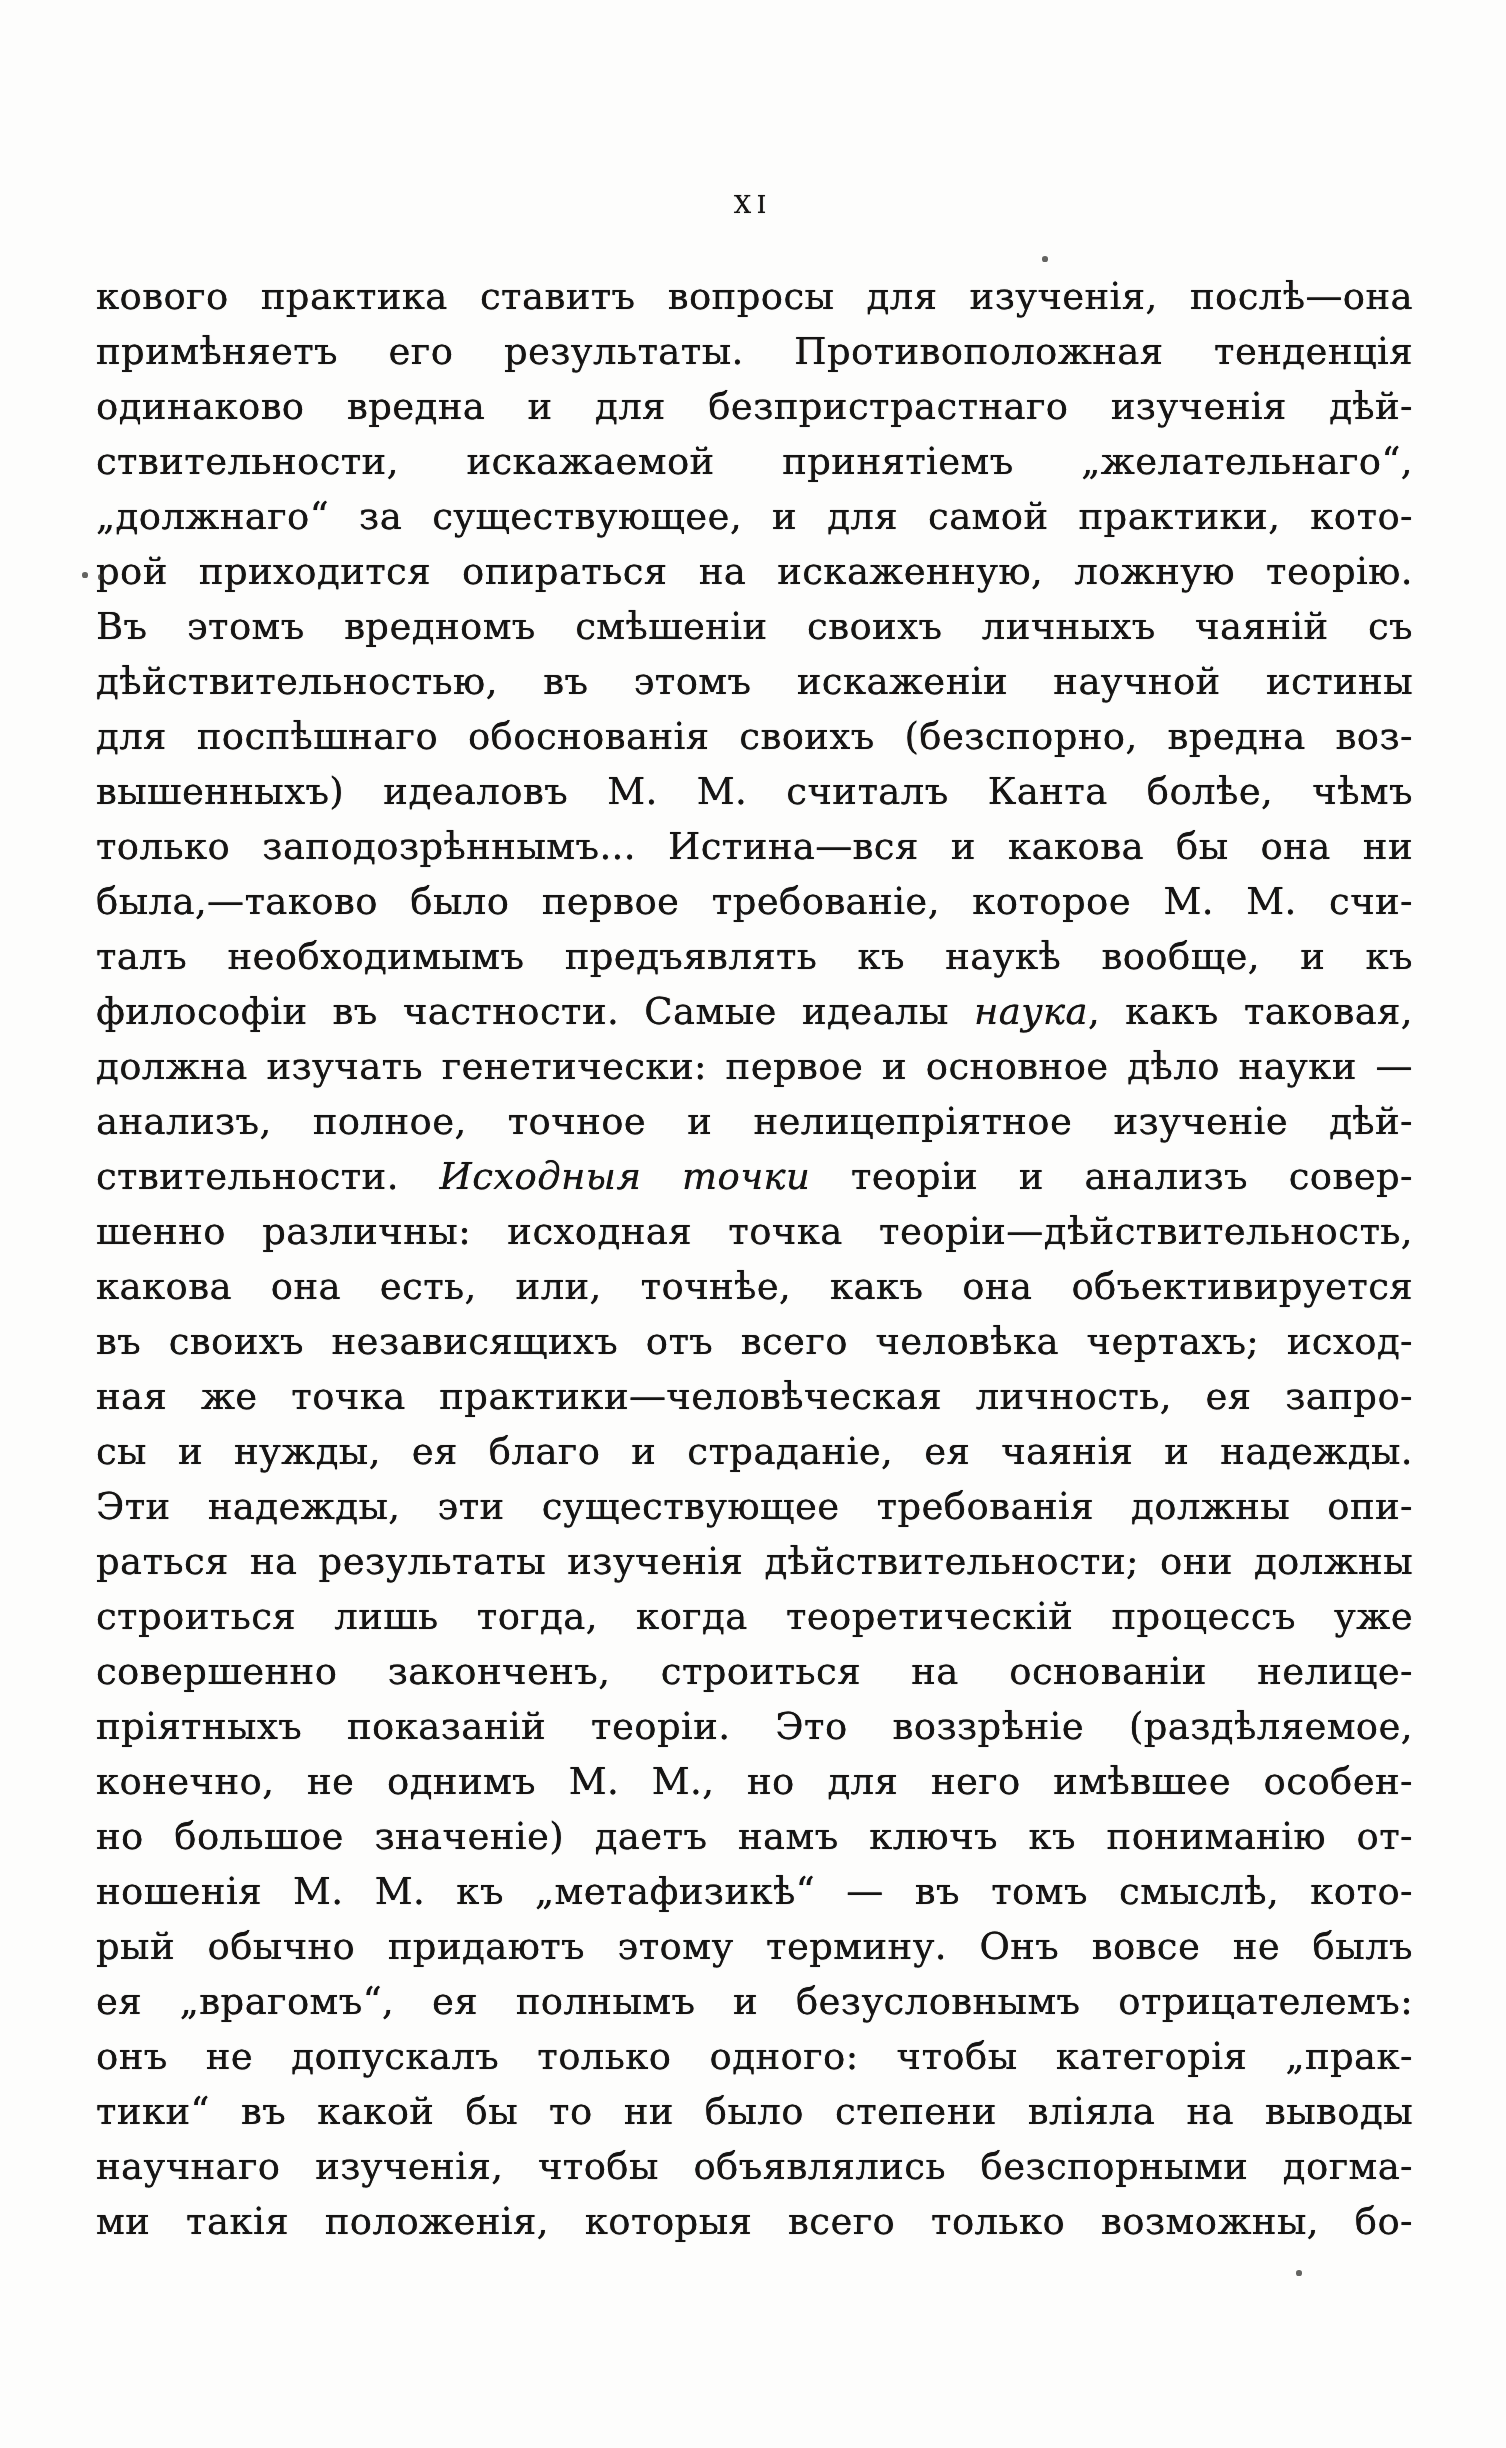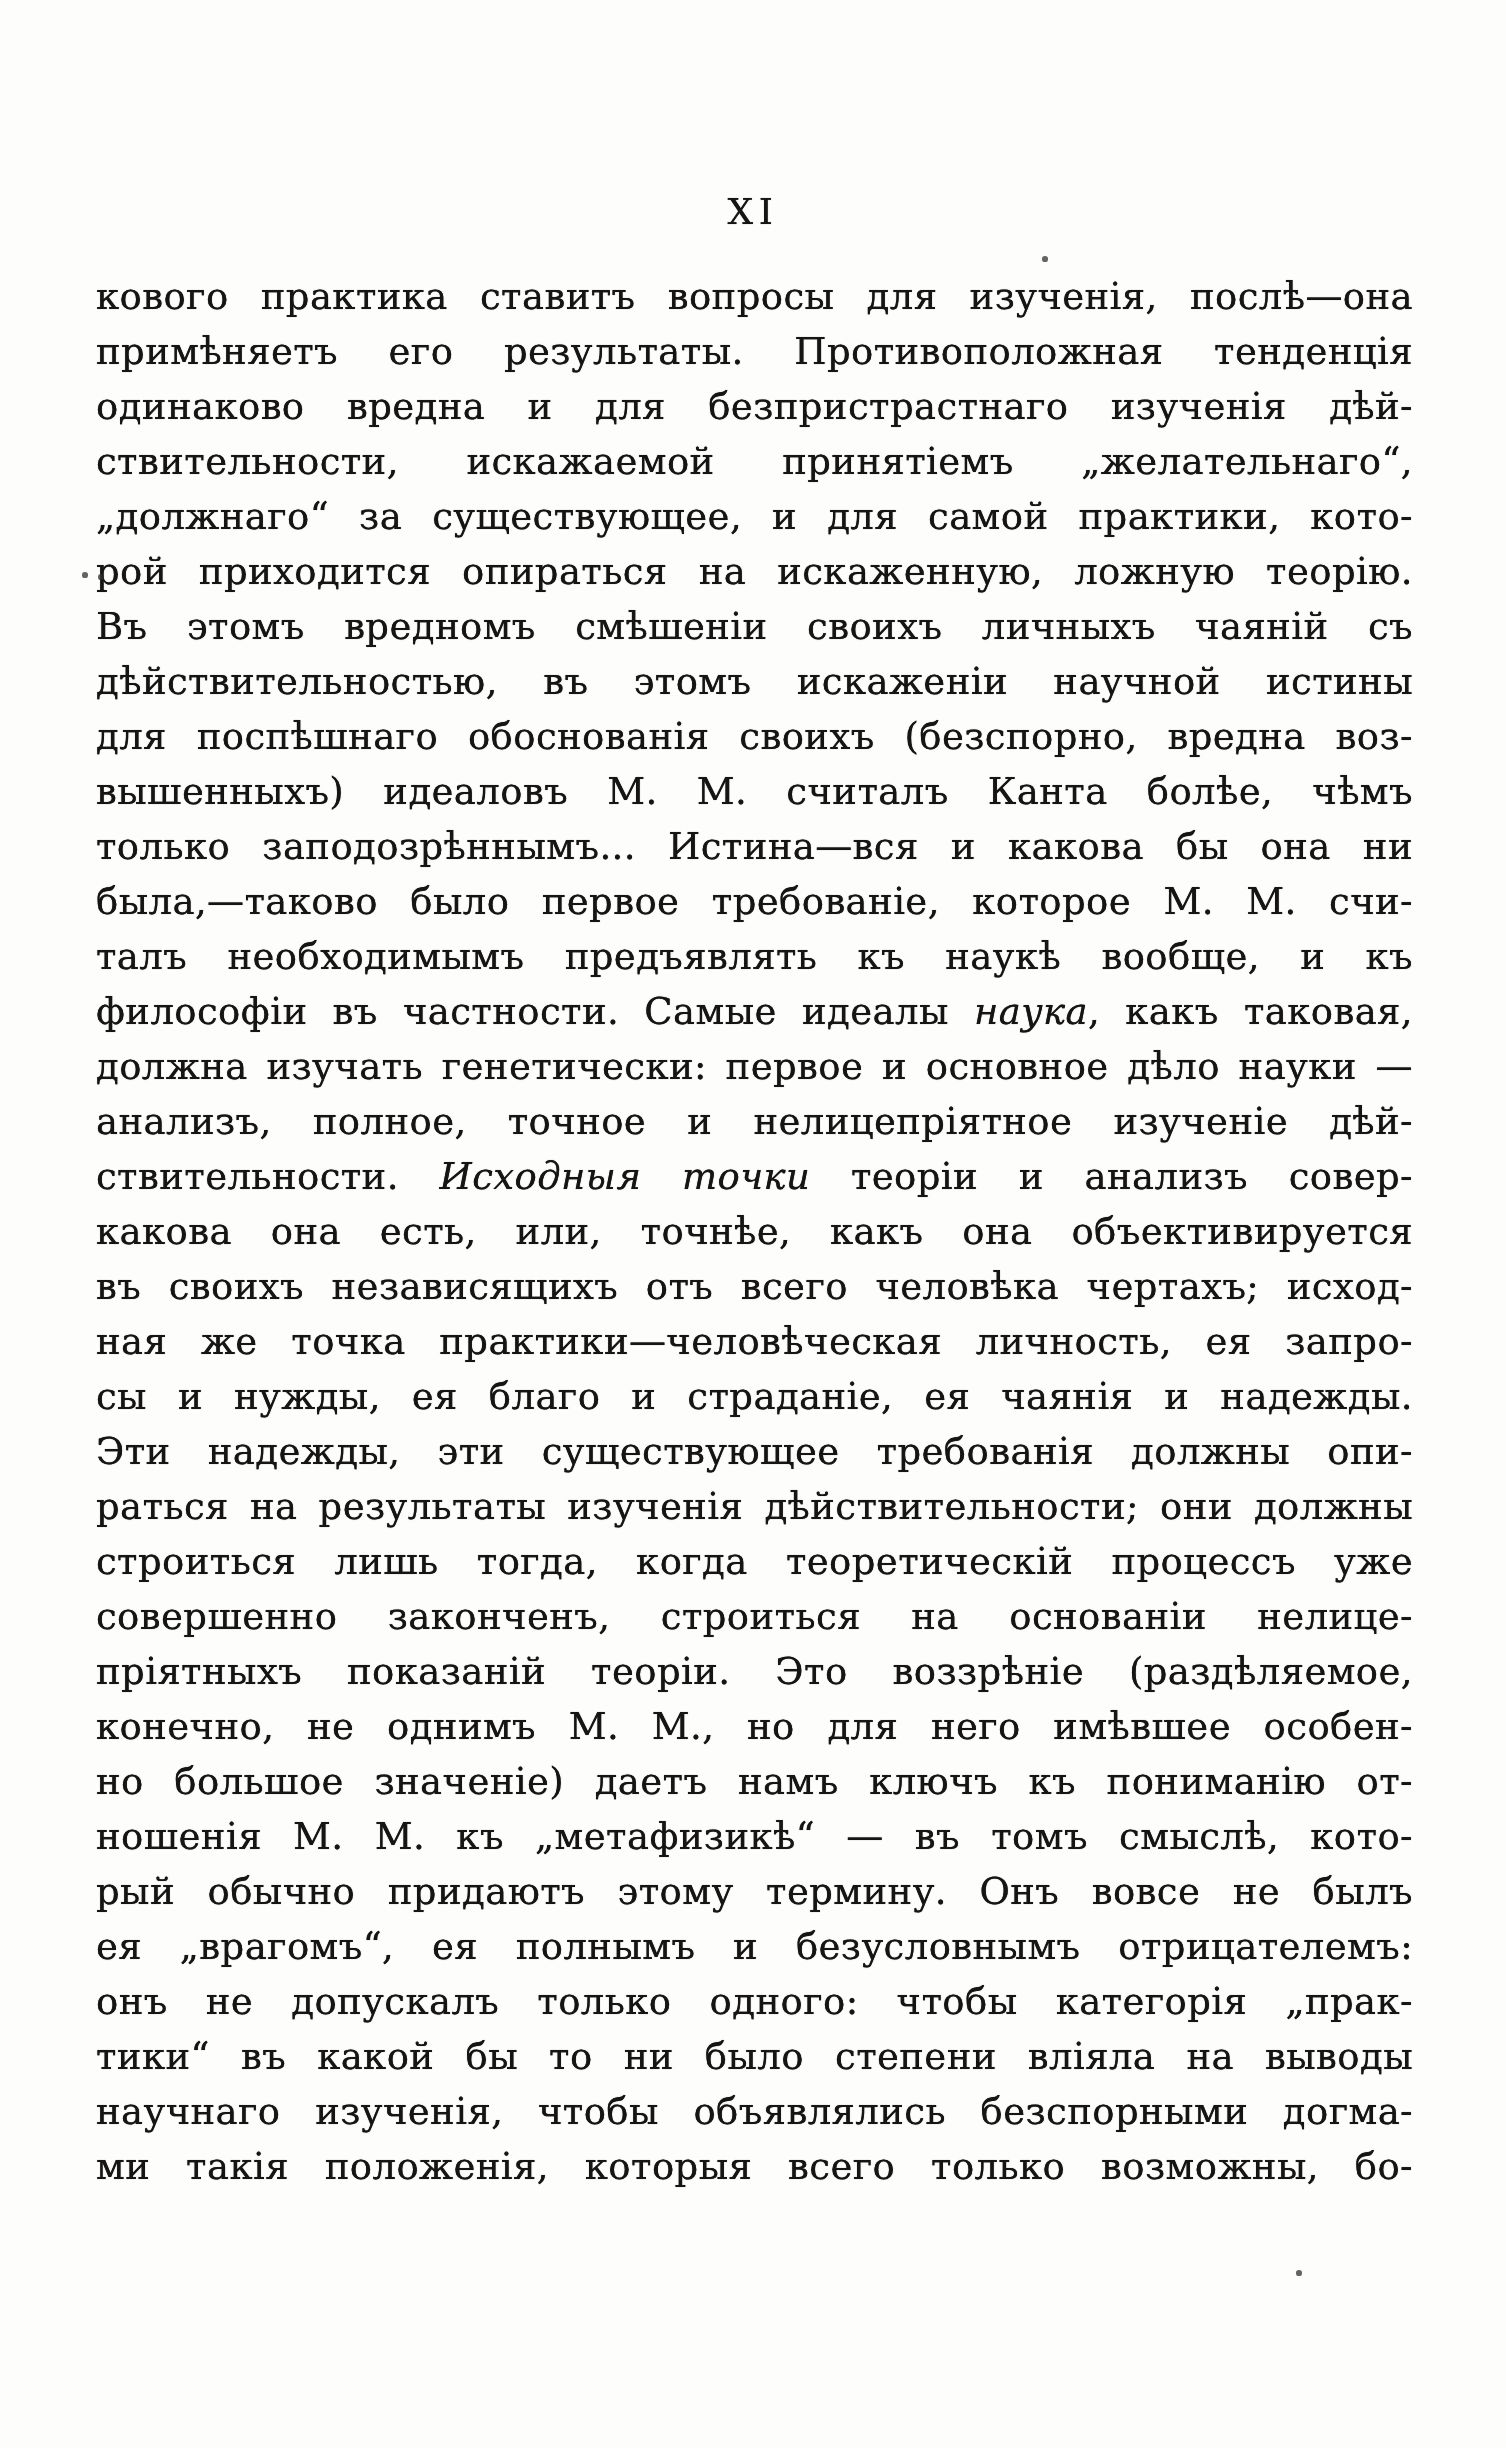--- a/index.html
+++ b/index.html
@@ -15,21 +15,21 @@
     font-family: "DejaVu Serif", "Liberation Serif", serif;
     color: #161514;
     overflow: hidden;
   }
   .page-number {
     position: absolute;
     top: 191px;
     left: 0;
     width: 100%;
     text-align: center;
-    font-size: 36px;
+    font-size: 24px;
     letter-spacing: 5.7px;
     text-shadow: 0 0 0.7px currentColor;
   }
   .text-block {
     position: absolute;
     left: 96px;
     top: 269px;
     width: 1317px;
   }
   .line {
@@ -76,20 +76,21 @@
       <div class="line"><span class="seg">дѣйствительностью, въ этомъ искаженіи научной истины</span></div>
       <div class="line"><span class="seg">для поспѣшнаго обоснованія своихъ (безспорно, вредна воз-</span></div>
       <div class="line"><span class="seg">вышенныхъ) идеаловъ М. М. считалъ Канта болѣе, чѣмъ</span></div>
       <div class="line"><span class="seg">только заподозрѣннымъ... Истина—вся и какова бы она ни</span></div>
       <div class="line"><span class="seg">была,—таково было первое требованіе, которое М. М. счи-</span></div>
       <div class="line"><span class="seg">талъ необходимымъ предъявлять къ наукѣ вообще, и къ</span></div>
       <div class="line"><span class="seg">философіи въ частности. Самые идеалы </span><span class="seg italic">наука</span><span class="seg">, какъ таковая,</span></div>
       <div class="line"><span class="seg">должна изучать генетически: первое и основное дѣло науки —</span></div>
       <div class="line"><span class="seg">анализъ, полное, точное и нелицепріятное изученіе дѣй-</span></div>
       <div class="line"><span class="seg">ствительности. </span><span class="seg italic">Исходныя точки</span><span class="seg"> теоріи и анализъ совер-</span></div>
+      <div class="line"><span class="seg">шенно различны: исходная точка теоріи—дѣйствительность,</span></div>
       <div class="line"><span class="seg">какова она есть, или, точнѣе, какъ она объективируется</span></div>
       <div class="line"><span class="seg">въ своихъ независящихъ отъ всего человѣка чертахъ; исход-</span></div>
       <div class="line"><span class="seg">ная же точка практики—человѣческая личность, ея запро-</span></div>
       <div class="line"><span class="seg">сы и нужды, ея благо и страданіе, ея чаянія и надежды.</span></div>
       <div class="line"><span class="seg">Эти надежды, эти существующее требованія должны опи-</span></div>
       <div class="line"><span class="seg">раться на результаты изученія дѣйствительности; они должны</span></div>
       <div class="line"><span class="seg">строиться лишь тогда, когда теоретическій процессъ уже</span></div>
       <div class="line"><span class="seg">совершенно законченъ, строиться на основаніи нелице-</span></div>
       <div class="line"><span class="seg">пріятныхъ показаній теоріи. Это воззрѣніе (раздѣляемое,</span></div>
       <div class="line"><span class="seg">конечно, не однимъ М. М., но для него имѣвшее особен-</span></div>

